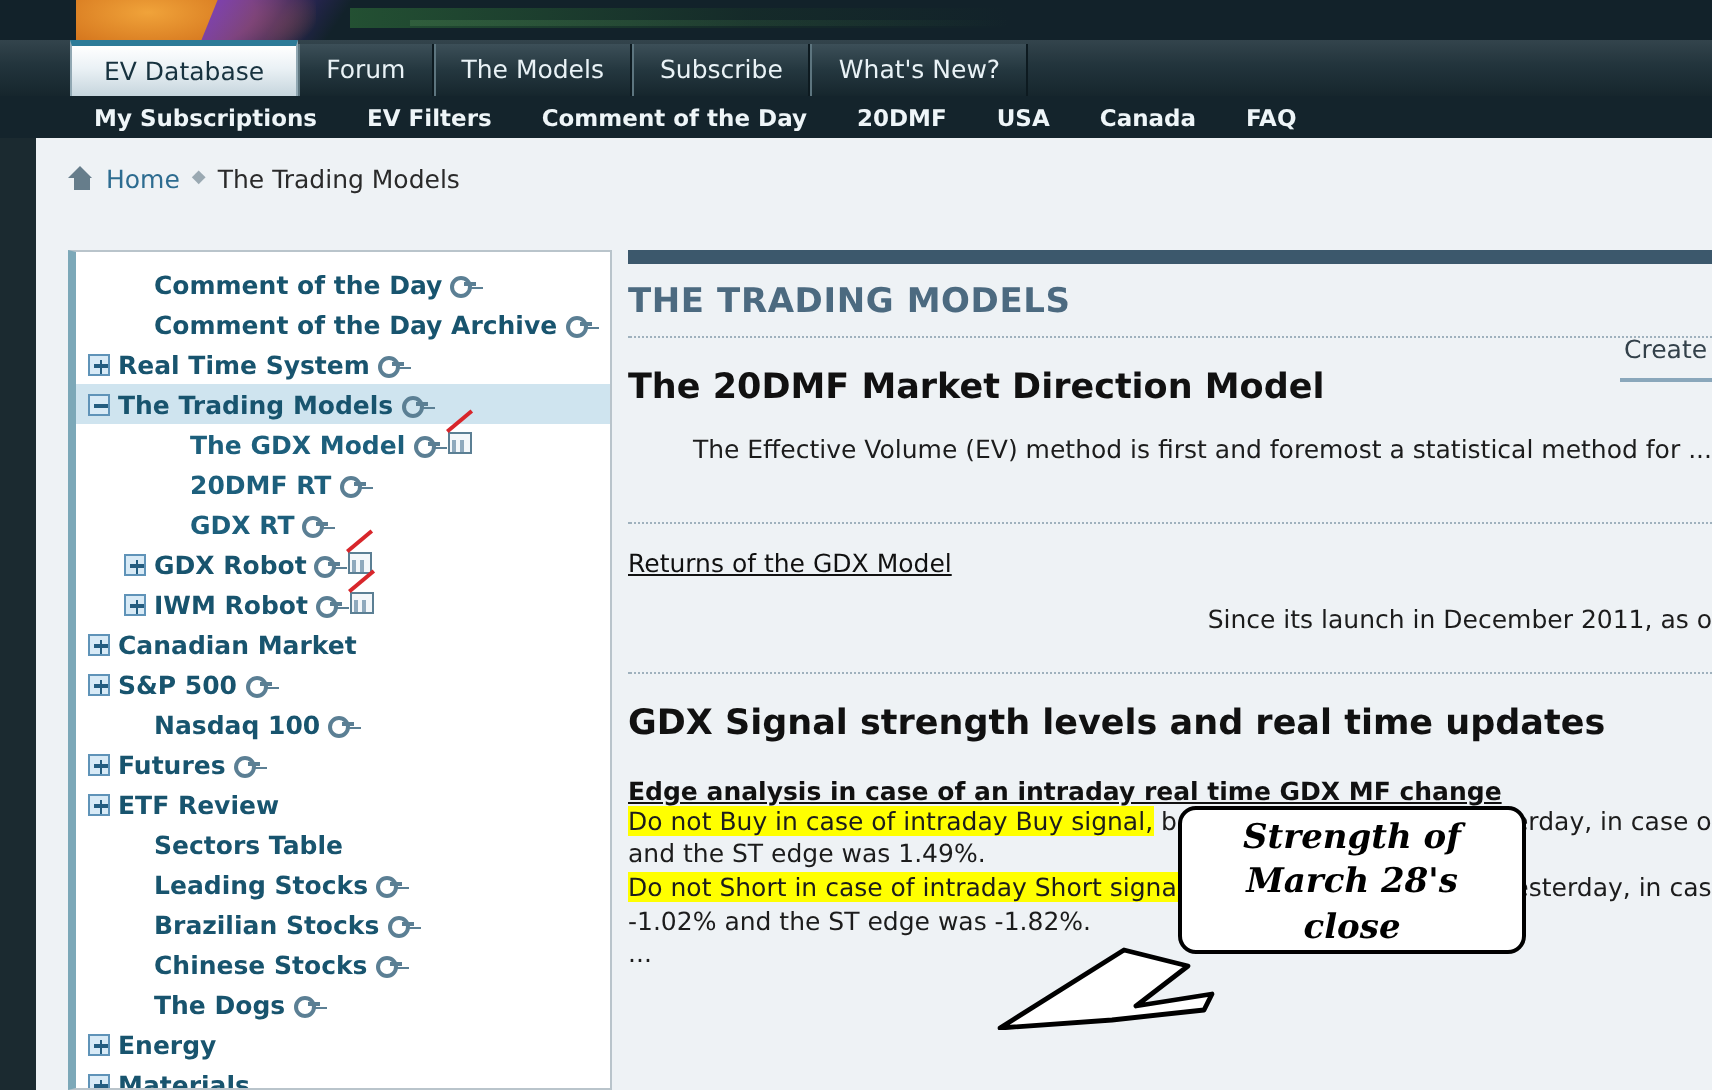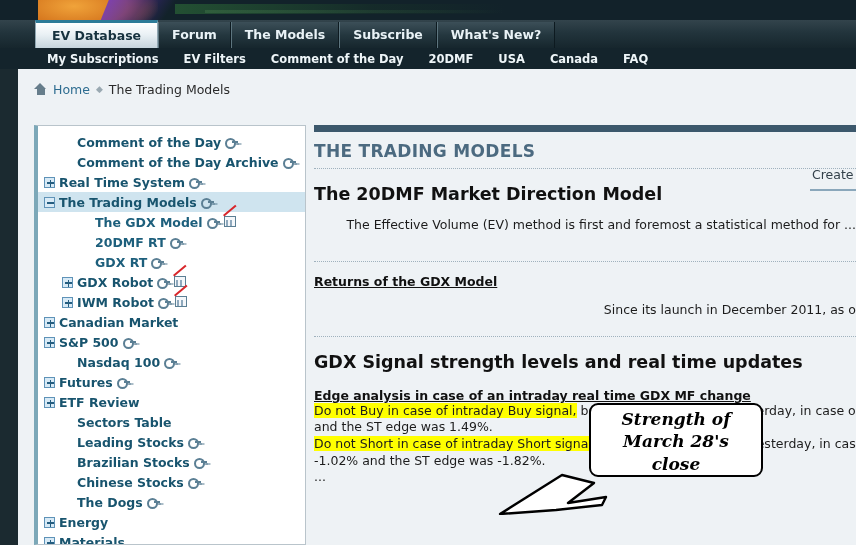--- a/index.html
+++ b/index.html
@@ -39,21 +39,21 @@
   }
 
   
   #tabbar {
     position:absolute; left:0; top:20px; width:856px; height:28px;
     background:linear-gradient(180deg,#33444c 0%,#22343c 45%,#16262d 100%);
   }
   #tabs { position:absolute; left:35px; top:0; display:flex; align-items:flex-end; height:28px; }
   .tab {
     height:26px; line-height:25px; padding:0 13px;
-    font-weight:bold; font-size:12.5px; color:#e9f2f6;
+    font-weight:normal; font-size:12.5px; color:#e9f2f6;
     border-left:1px solid #5d757f; border-right:1px solid #0d1a20;
     background:linear-gradient(180deg,#3c4f58 0%,#24373f 50%,#16262d 100%);
     white-space:nowrap; cursor:pointer;
   }
   .tab.active {
     color:#17323f; height:28px; line-height:26px;
     background:linear-gradient(180deg,#ffffff 0%,#eaf1f5 45%,#c6d5dd 100%);
     border-top:3px solid #2d7b98;
     border-left:1px solid #90a7b2; border-right:1px solid #90a7b2;
     padding:0 16px;
@@ -140,21 +140,21 @@
   
   #content {
     position:absolute; left:296px; top:56px; width:542px; height:420px;
     overflow:hidden;
   }
   #content .topbar { width:100%; height:7px; background:#3c586c; }
   .sec-title { font-size:17px; font-weight:bold; color:#4c6a80; letter-spacing:.3px; margin:9px 0 7px 0; }
   .dotrule { border-top:1px dotted #9fb1bd; margin:0; height:0; }
   .h2 { font-size:17.5px; font-weight:bold; color:#111; margin:15px 0 0 0; }
   .para { font-size:12.5px; color:#1c1c1c; margin:13px 0 0 0; line-height:1.35; white-space:nowrap;text-align:right; }
-  .linkh { font-size:12.5px; font-weight:bold; color:#111; text-decoration:underline; margin:12px 0 0 0; cursor:pointer; }
+  .linkh { font-size:12.5px; font-weight:normal; color:#111; text-decoration:underline; margin:12px 0 0 0; cursor:pointer; }
   .subhead-u { font-size:12.5px; font-weight:bold; color:#111; text-decoration:underline; margin:0; }
   .body-txt { font-size:12.5px; color:#1c1c1c; line-height:1.33; margin:0; }
   .hl { background:#ffff00; }
 
   
   #callout {
     position:absolute; left:531px; top:334px; width:174px; height:74px;
     background:#fff; border:2px solid #000; border-radius:9px;
     display:flex; align-items:flex-end; justify-content:center; text-align:center;
     font-family:"DejaVu Serif", serif; font-weight:bold; font-style:italic;

